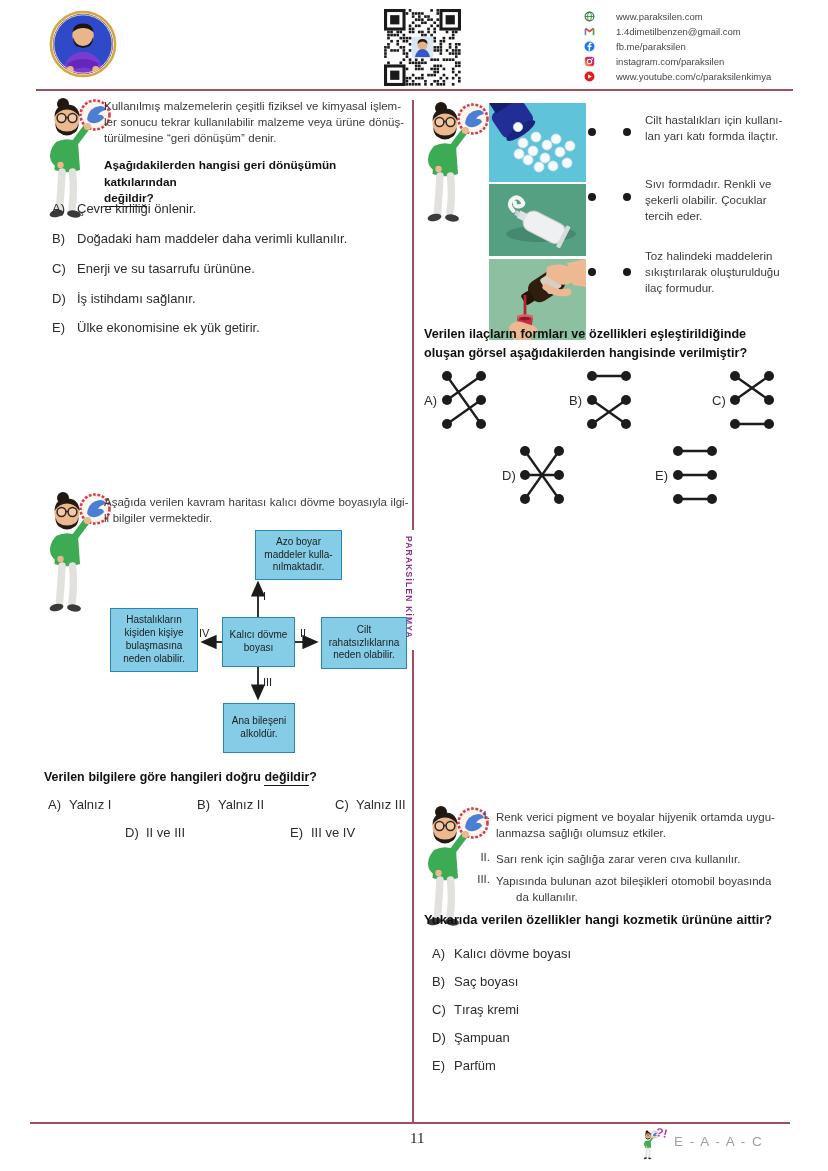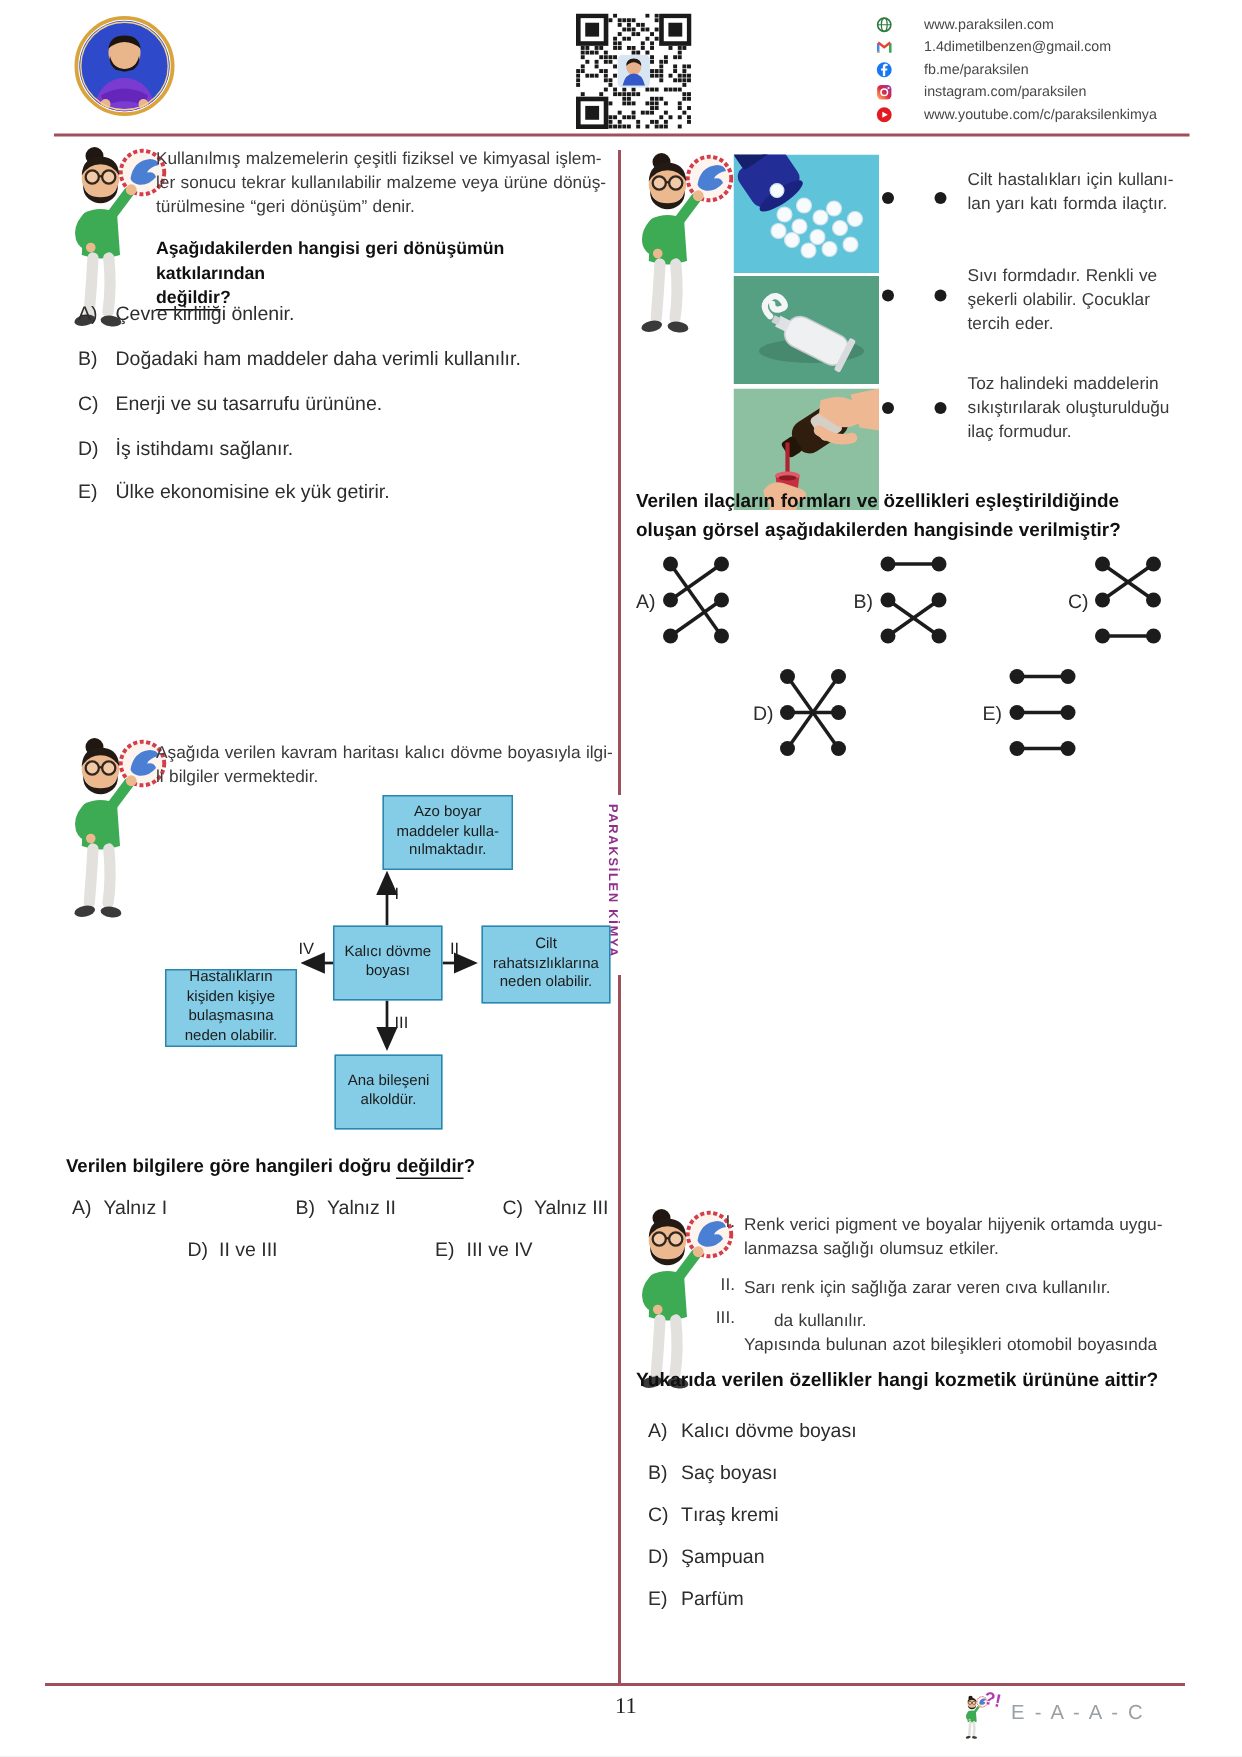--- a/index.html
+++ b/index.html
@@ -421,21 +421,21 @@
         </marker>
       </defs>
       <line x1="214" y1="89" x2="214" y2="56" stroke="#1b1b1b" stroke-width="1.8" marker-end="url(#ah)"></line>
       <line x1="178" y1="114" x2="160" y2="114" stroke="#1b1b1b" stroke-width="1.8" marker-end="url(#ah)"></line>
       <line x1="251" y1="114" x2="271" y2="114" stroke="#1b1b1b" stroke-width="1.8" marker-end="url(#ah)"></line>
       <line x1="214" y1="139" x2="214" y2="169" stroke="#1b1b1b" stroke-width="1.8" marker-end="url(#ah)"></line>
     </svg>
     <div class="mapbox" style="left:171px;top:2px;width:87px;height:50px;margin-left:40px;">Azo boyar
 maddeler kulla-
 nılmaktadır.</div>
-    <div class="mapbox" style="left:66px;top:80px;width:88px;height:52px;margin-top:38px;">Hastalıkların
+    <div class="mapbox" style="left:66px;top:80px;width:88px;height:64px;">Hastalıkların
 kişiden kişiye
 bulaşmasına
 neden olabilir.</div>
     <div class="mapbox" style="left:178px;top:89px;width:73px;height:50px;">Kalıcı dövme
 boyası</div>
     <div class="mapbox" style="left:277px;top:89px;width:86px;height:52px;">Cilt
 rahatsızlıklarına
 neden olabilir.</div>
     <div class="mapbox" style="left:179px;top:175px;width:72px;height:50px;">Ana bileşeni
 alkoldür.</div>
@@ -673,22 +673,22 @@
   <div class="abs para" style="left:496px;top:809px;width:312px;">
     <span class="ln">Renk verici pigment ve boyalar hijyenik ortamda uygu-</span>
     <span class="ln">lanmazsa sağlığı olumsuz etkiler.</span>
   </div>
   <div class="roman" style="left:464px;top:851px;">II.</div>
   <div class="abs para" style="left:496px;top:851px;width:312px;">
     <span class="ln">Sarı renk için sağlığa zarar veren cıva kullanılır.</span>
   </div>
   <div class="roman" style="left:464px;top:873px;">III.</div>
   <div class="abs para" style="left:496px;top:873px;width:312px;">
+    <span class="ln">Yapısında bulunan azot bileşikleri otomobil boyasında</span>
     <span class="ln" style="padding-left:20px;">da kullanılır.</span>
-    <span class="ln">Yapısında bulunan azot bileşikleri otomobil boyasında</span>
   </div>
 
   <div class="abs stem2" style="left:424px;top:910px;width:384px;font-size:12.8px;">Yukarıda verilen özellikler hangi kozmetik ürününe aittir?</div>
 
   <div class="abs opt" style="left:432px;top:946px;">
     <span class="k" style="width:22px">A)</span>
       <span>Kalıcı dövme boyası</span>
   </div>
   <div class="abs opt" style="left:432px;top:974px;">
     <span class="k" style="width:22px">B)</span>

